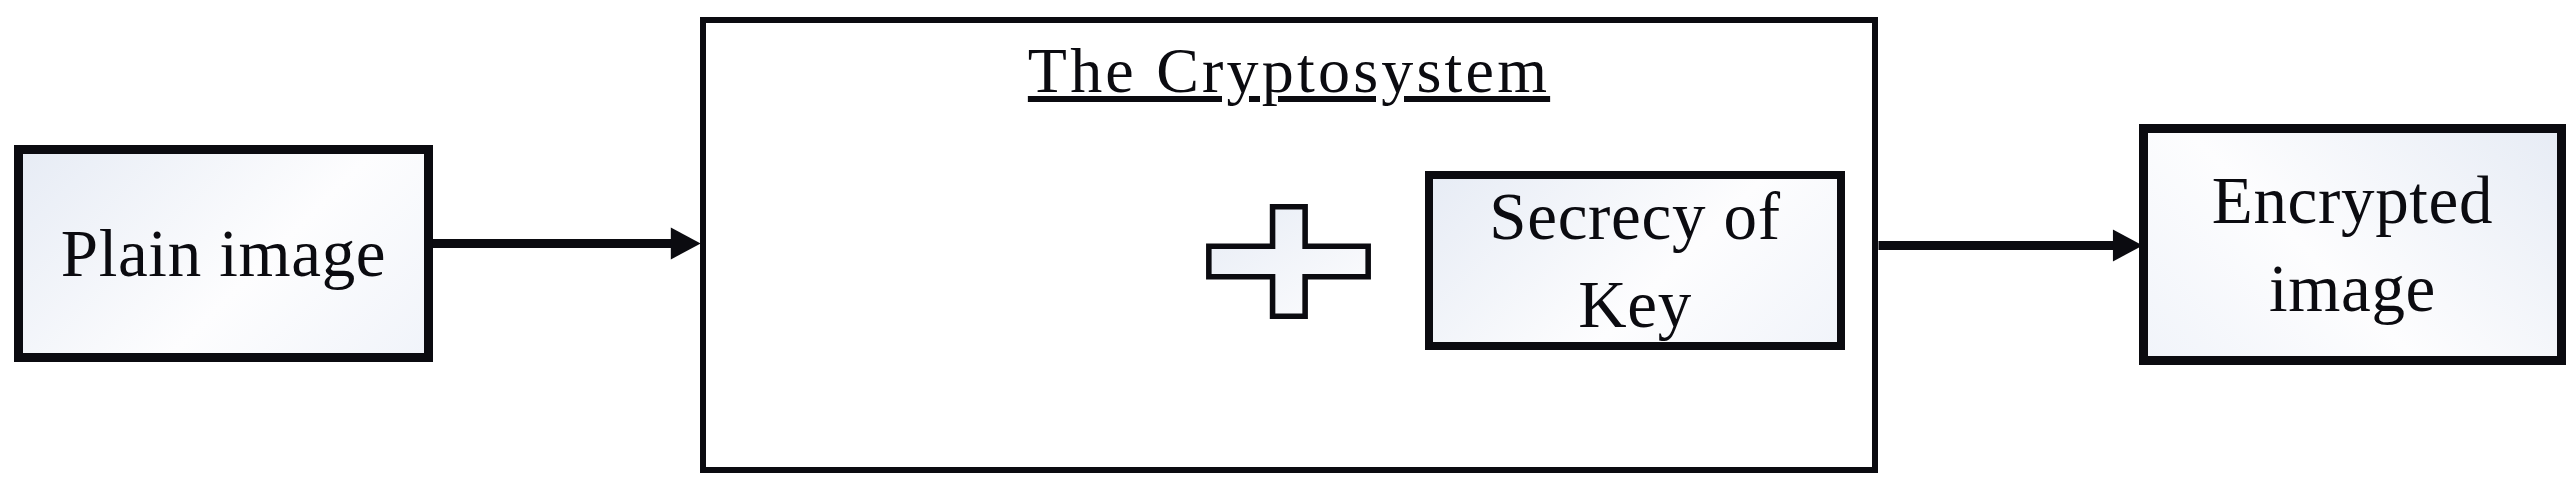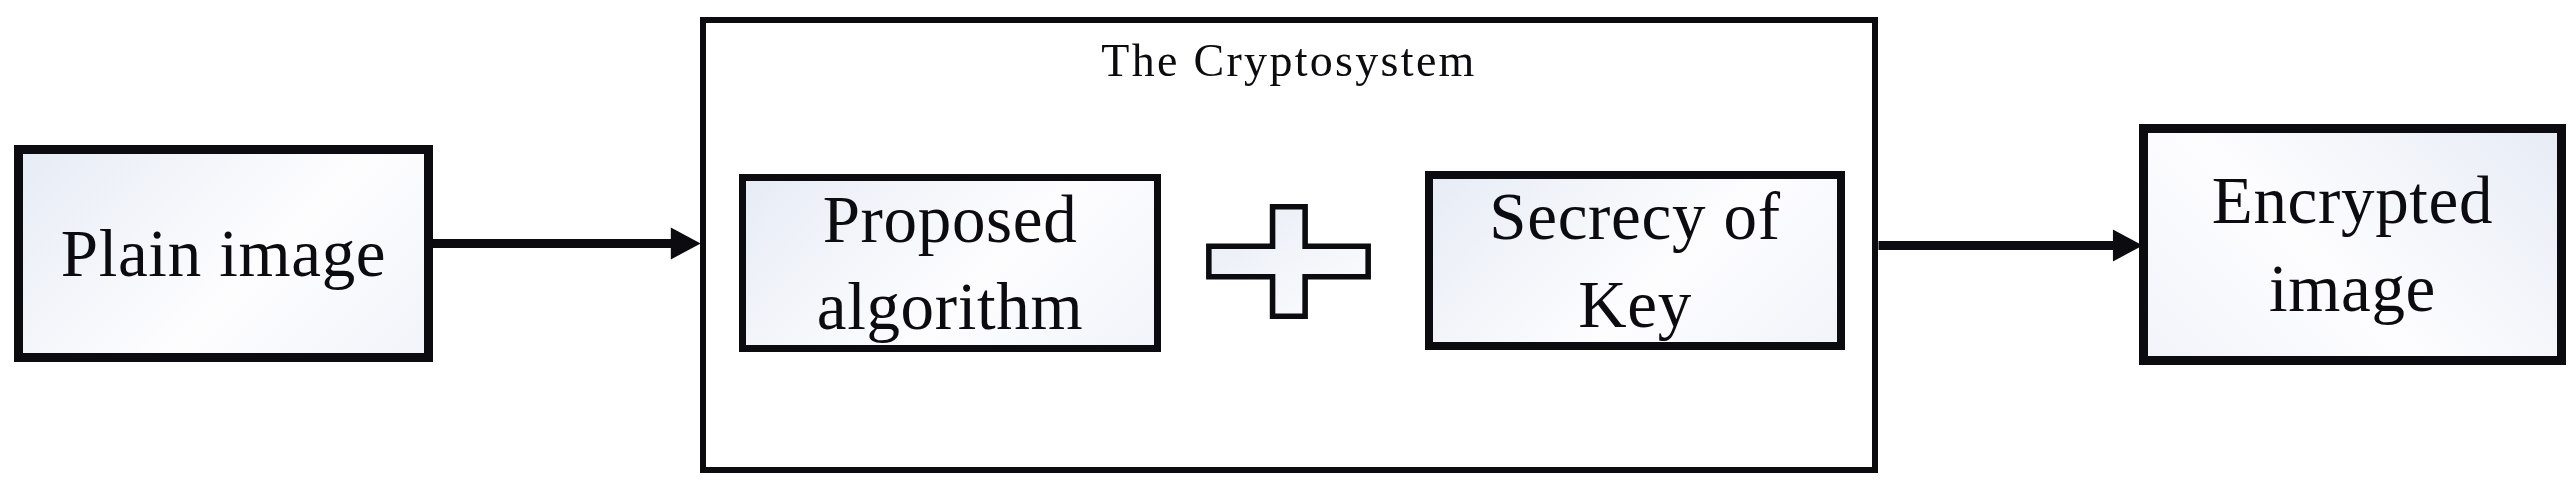--- a/index.html
+++ b/index.html
@@ -31,22 +31,23 @@
   #plain-box{left:14px;top:145px;width:419px;height:217px;border-width:9px;padding:8px 7px;}
   #big-box{
     position:absolute;box-sizing:border-box;
     left:700px;top:16.7px;width:1178px;height:456px;
     border:6.3px solid var(--ink);
     background:var(--background);
   }
   #cryptosystem-title{
     position:absolute;left:700px;top:36px;width:1178px;
     text-align:center;
-    font-size:46px;line-height:1.1;letter-spacing:0.05em;
+    font-size:64px;line-height:1.1;letter-spacing:0.05em;
     color:var(--ink);
+    text-decoration:underline;
   }
   #proposed-box{left:739px;top:174px;width:422px;height:178px;border-width:7.6px;padding:0 21px;}
   #secrecy-box{left:1425px;top:171px;width:420px;height:179px;border-width:8.3px;padding:0 28px;justify-content:flex-end;}
   #encrypted-box{
     left:2139px;top:124px;width:427px;height:241px;border-width:9px;padding:0 25px;
     background:linear-gradient(225deg,var(--box-fill-light) 0%,var(--box-fill-white) 58%,#f1f4fa 100%);
   }
   .arrow-svg,.plus-svg{position:absolute;display:block;}
   #arrow1{left:432px;top:222px;}
   #arrow2{left:1878px;top:224px;}
@@ -62,23 +63,20 @@
   </div>
 
   <svg id="arrow1" class="arrow-svg" width="271" height="43" viewBox="0 0 390 62">
     <line x1="0" y1="31" x2="350" y2="31" stroke="var(--ink)" stroke-width="13"></line>
     <polygon points="344,8 344,54 387,31" fill="var(--ink)"></polygon>
   </svg>
 
   <div id="big-box"></div>
   <div id="cryptosystem-title">The Cryptosystem</div>
 
-  <div class="node" id="proposed-box">
-    <span class="label">Proposed algorithm</span>
-  </div>
 
   <svg id="plus" class="plus-svg" width="165" height="115" viewBox="0 0 238 166">
     <defs>
       <linearGradient id="plusGrad" x1="0" y1="0" x2="1" y2="1">
         <stop offset="0" style="stop-color:var(--box-fill-light)"></stop>
         <stop offset="1" style="stop-color:var(--box-fill-white)"></stop>
       </linearGradient>
     </defs>
     <path d="M96,4 L143,4 L143,61 L234,61 L234,105 L143,105 L143,162 L96,162 L96,105 L4,105 L4,61 L96,61 Z" fill="url(#plusGrad)" stroke="var(--ink)" stroke-width="8"></path>
   </svg>

